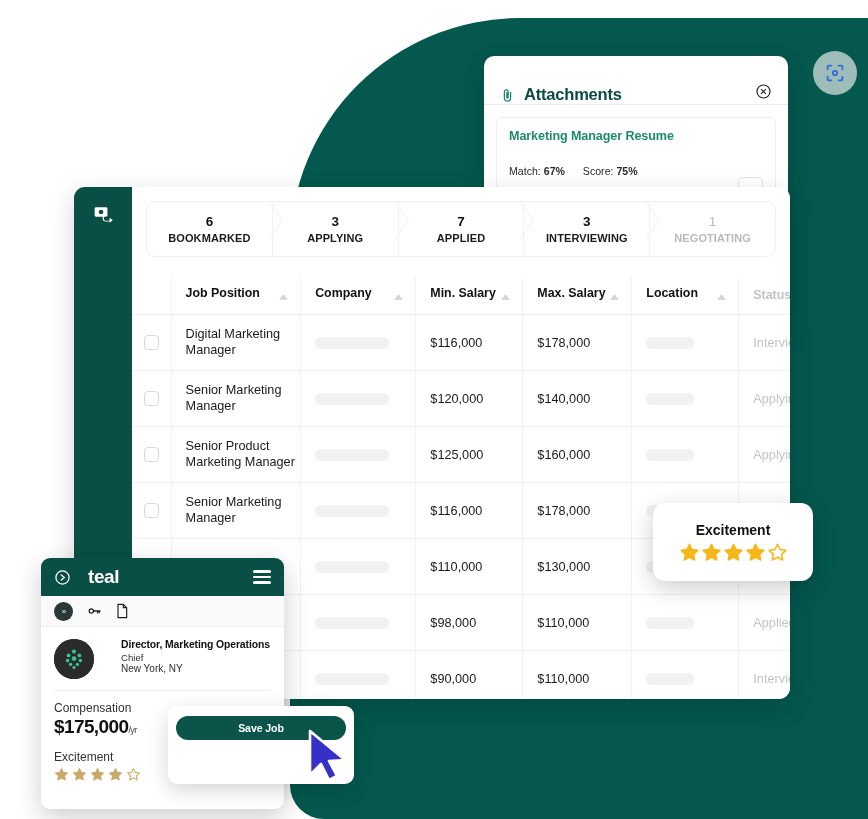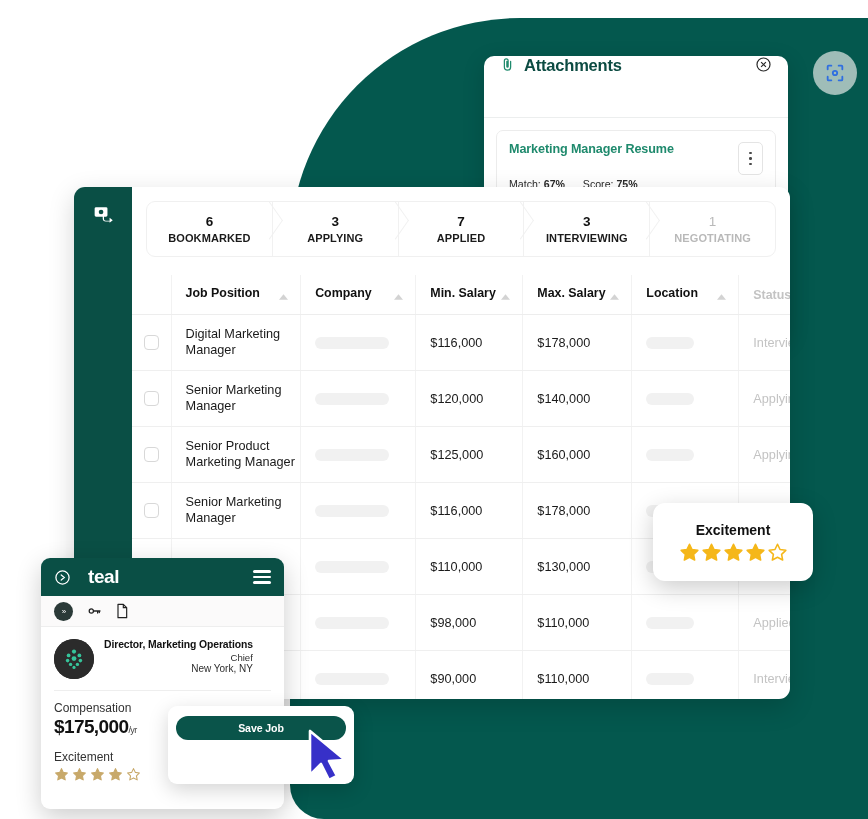--- a/index.html
+++ b/index.html
@@ -36,33 +36,33 @@
   
   .attach-card {
     position: absolute; left: 484px; top: 56px;
     width: 304px; height: 282px;
     background: #ffffff;
     border-radius: 10px;
     box-shadow: 0 6px 22px rgba(0,0,0,.16);
     overflow: hidden;
   }
   .attach-head {
-    height: 62px; display: flex; align-items: flex-start;
+    height: 49px; display: flex; align-items: flex-end;
     padding: 0 16px; border-bottom: 1px solid #eceeee;
   }
   .attach-title {
     font-size: 16.5px; font-weight: bold; color: #0c4b42;
     margin-left: 9px; letter-spacing: -.2px;
   }
   .attach-close { margin-left: auto; }
   .attach-body { padding: 12px 12px 0 12px; }
   .attach-item {
     border: 1px solid #ececec; border-radius: 7px;
     padding: 11px 12px 12px 12px;
-    display: flex; align-items: flex-start;
+    display: flex; align-items: flex-start; flex-direction: column;
   }
   .attach-item-name {
     font-size: 12.6px; font-weight: bold; color: #1f8a6d;
     letter-spacing: -.1px;
   }
   .attach-meta { font-size: 10.6px; color: #2a2a2a; margin-top: 22px; }
   .attach-meta b { font-weight: bold; }
   .attach-meta .gap { display: inline-block; width: 12px; }
   .kebab {
     margin-left: auto; width: 25px; height: 33px;
@@ -177,21 +177,21 @@
   .ext-tools {
     height: 31px; background: #fbfafa; border-bottom: 1px solid #eee;
     display: flex; align-items: center; gap: 13px; padding: 0 13px;
   }
   .pill-ic {
     width: 19px; height: 19px; border-radius: 50%; background: #2b3a38;
     display: flex; align-items: center; justify-content: center;
     color: #fff; font-size: 8px; letter-spacing: -1px;
   }
   .ext-body { padding: 12px 13px 0 13px; }
-  .ext-job { display: flex; gap: 10px; text-align: right; }
+  .ext-job { display: flex; gap: 27px; }
   .ext-avatar {
     width: 40px; height: 40px; border-radius: 50%; background: #2b2b2b;
     flex: 0 0 40px; position: relative;
   }
   .ext-job-title { font-size: 10.4px; font-weight: bold; color: #111; letter-spacing: -.1px; }
   .ext-co { font-size: 9.6px; color: #2e2e2e; margin-top: 2px; }
   .ext-loc { font-size: 10px; color: #2e2e2e; }
   .ext-div { height: 1px; background: #eee; margin: 11px 0 10px 0; }
   .ext-cap { font-size: 12px; color: #333; }
   .ext-comp { font-size: 19px; font-weight: bold; color: #111; margin-top: 1px; letter-spacing: -.6px; }

